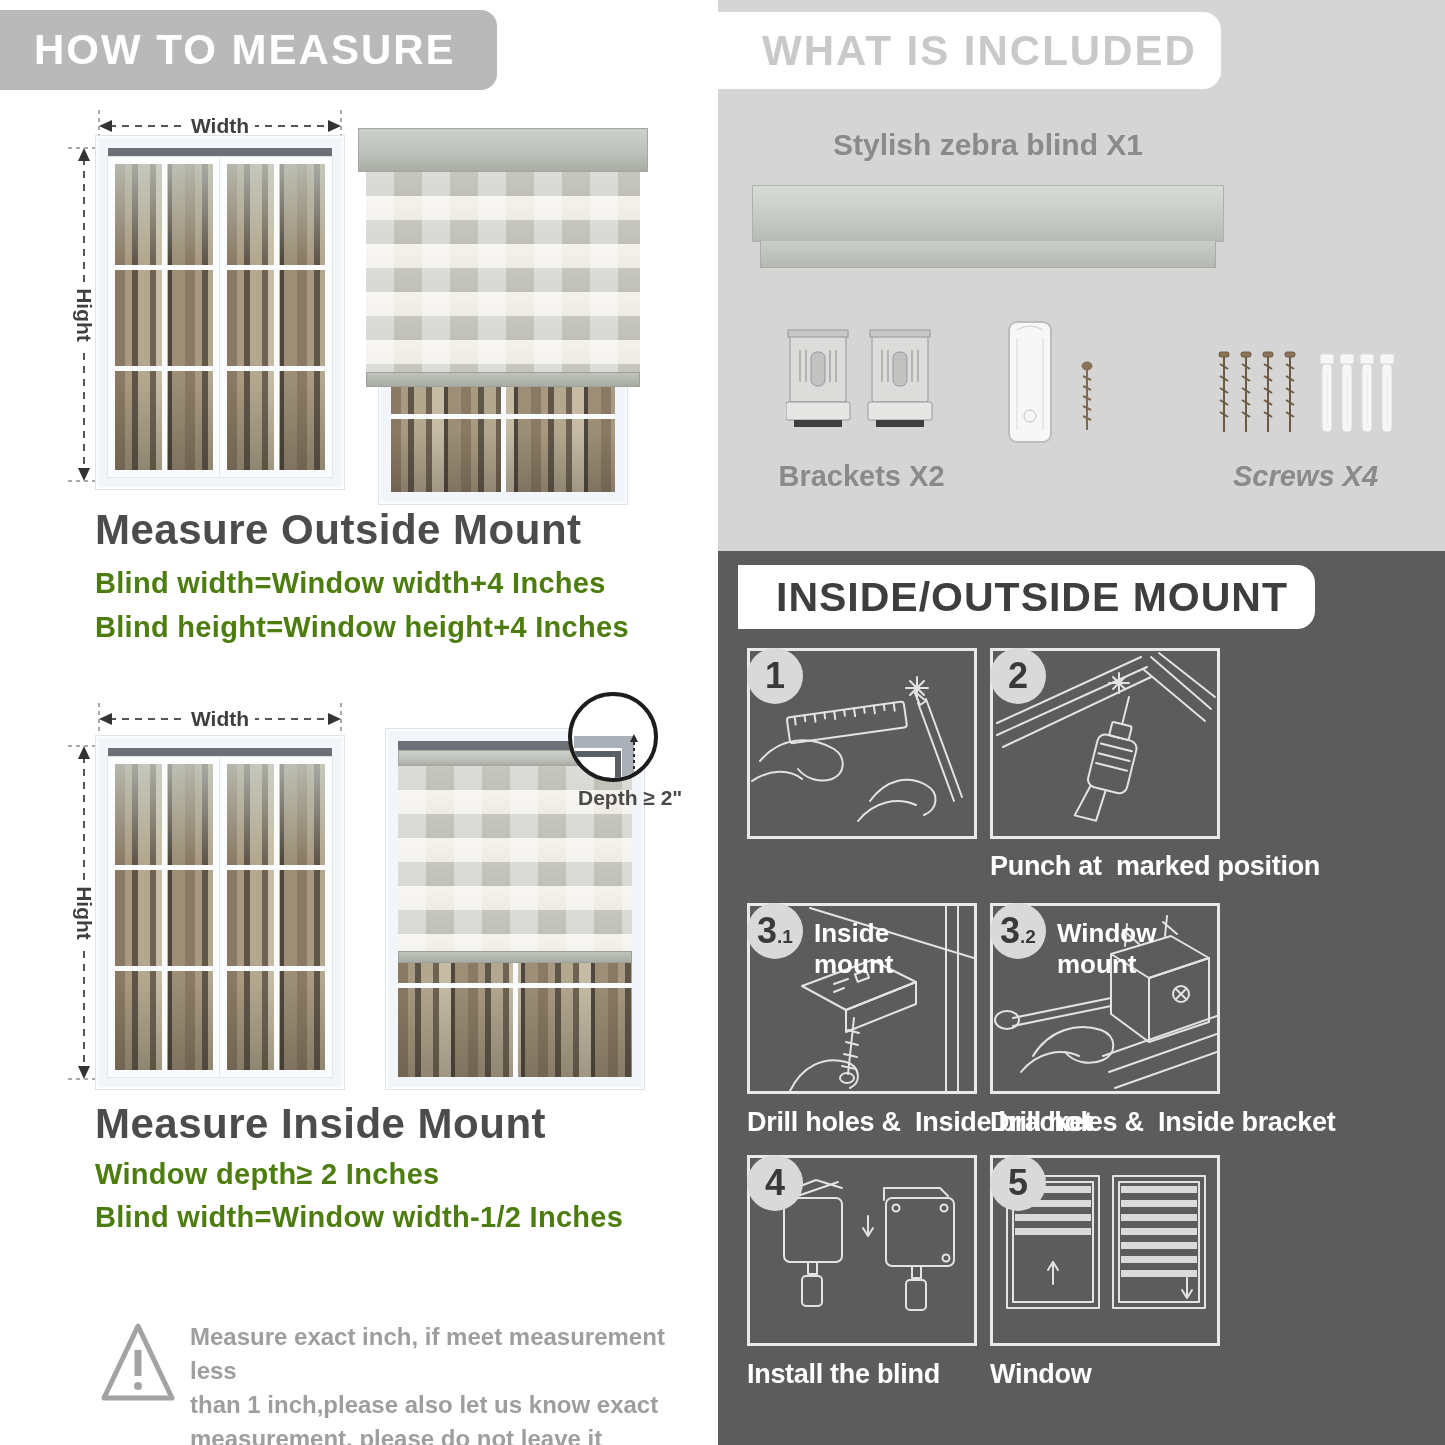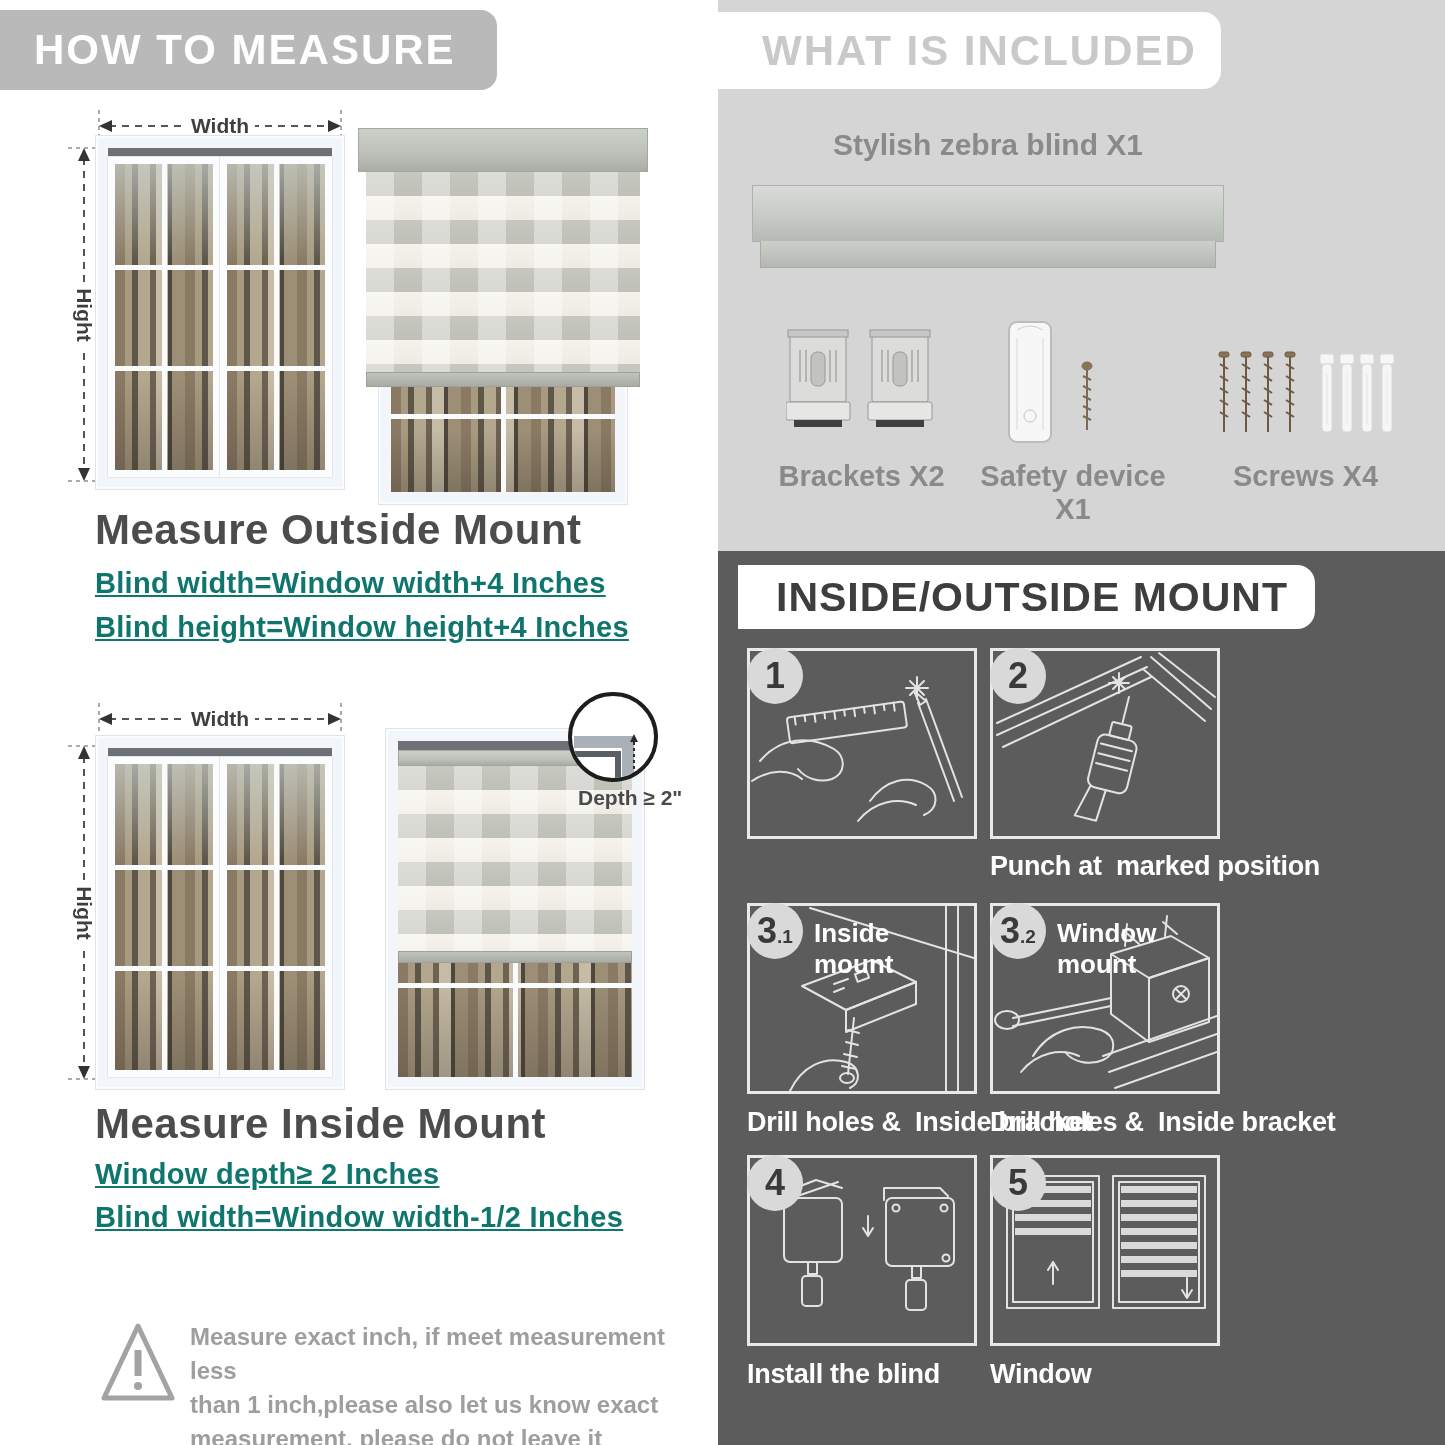--- a/index.html
+++ b/index.html
@@ -41,21 +41,21 @@
   
   .zb-cassette { position:absolute; background:linear-gradient(180deg,#ccd0ca 0%,#bcc0b9 60%,#a9ada6 100%);
     border:1px solid #a3a7a0; }
   .zfab { position:absolute;
     background:
       repeating-linear-gradient(90deg, rgba(255,255,255,.38) 0 28px, rgba(255,255,255,0) 28px 56px),
       repeating-linear-gradient(180deg, #c6c8bf 0px, #bfc1b8 24px, #f4f2eb 24px, #eeebe3 48px); }
   .zb-rail { position:absolute; background:linear-gradient(180deg,#bfc3bc,#a8aca5); border:1px solid #9da19a; }
 
   .heading { position:absolute; color:#4c4c4c; font-size:42px; font-weight:bold; letter-spacing:.5px; }
-  .mline { position:absolute; color:#0f766e; font-size:29px; font-weight:bold; letter-spacing:.3px;text-decoration:underline; }
+  .mline { position:absolute; color:#4d7c0f; font-size:29px; font-weight:bold; letter-spacing:.3px; }
 
   .depth-circle { position:absolute; width:90px; height:90px; border-radius:50%; border:4px solid #1d1d1d;
     background:#fff; overflow:hidden; z-index:5; }
   .depth-label { position:absolute; color:#4a4a4a; font-size:21px; font-weight:bold; z-index:5; }
 
   .warn-text { position:absolute; color:#9e9e9e; font-size:24px; font-weight:600; line-height:34px; }
 
   
   .right-col { position:absolute; left:718px; top:0; width:727px; height:1076px; }
   .included-panel { position:absolute; left:0; top:0; width:727px; height:551px; background:#d5d5d5; }
@@ -264,21 +264,20 @@
         <rect x="6" y="4" width="42" height="120" rx="8" fill="rgba(255,255,255,.8)" stroke="#bcbcbc" stroke-width="2"></rect>
         <path d="M14,12 Q27,4 40,12" stroke="#cfcfcf" fill="none"></path>
         <line x1="14" y1="20" x2="14" y2="112" stroke="#d8d8d8"></line>
         <line x1="40" y1="20" x2="40" y2="112" stroke="#d8d8d8"></line>
         <circle cx="27" cy="98" r="6" fill="none" stroke="#c2c2c2"></circle>
         <g stroke="#7c6a52" fill="#8a7358">
           <ellipse cx="84" cy="48" rx="5" ry="4"></ellipse>
           <path d="M84,52 L84,112 M80,58 l8,4 M80,68 l8,4 M80,78 l8,4 M80,88 l8,4 M80,98 l8,4" fill="none" stroke-width="2"></path>
         </g>
       </svg>
-      <div class="inc-label" style="left:250px; top:460px; width:210px;">Safety device X1</div>
 
       <svg style="position:absolute; left:498px; top:350px;" width="180" height="95">
         <g stroke="#6e5a43" fill="#8a7358">
           <g transform="translate(8,0)">
               <rect x="-5" y="2" width="10" height="5" rx="2"></rect>
               <path d="M0,7 V82 M-4,14 l8,5 M-4,26 l8,5 M-4,38 l8,5 M-4,50 l8,5 M-4,62 l8,5" fill="none" stroke-width="2"></path>
             </g>
           <g transform="translate(30,0)">
               <rect x="-5" y="2" width="10" height="5" rx="2"></rect>
               <path d="M0,7 V82 M-4,14 l8,5 M-4,26 l8,5 M-4,38 l8,5 M-4,50 l8,5 M-4,62 l8,5" fill="none" stroke-width="2"></path>
@@ -308,21 +307,21 @@
               <rect x="2" y="10" width="10" height="68" rx="4"></rect>
               <line x1="7" y1="20" x2="7" y2="70" stroke="#e6e6e6"></line>
             </g>
           <g transform="translate(164,4)">
               <rect x="0" y="0" width="14" height="10" rx="2"></rect>
               <rect x="2" y="10" width="10" height="68" rx="4"></rect>
               <line x1="7" y1="20" x2="7" y2="70" stroke="#e6e6e6"></line>
             </g>
         </g>
       </svg>
-      <div class="inc-label" style="left:510px; top:460px; width:155px;">Screws X4</div>
+      <div class="inc-label" style="left:510px; top:460px; width:155px;font-style:italic;">Screws X4</div>
     </div>
 
     <div class="mount-panel">
       <div class="band-mount">INSIDE/OUTSIDE MOUNT</div>
 
       <div class="step-panel" style="left:29px; top:97px;">
         <div class="step-badge"><span class="n">1</span></div>
         <div class="step-art">
           <svg viewBox="0 0 224 185">
             <g class="lineart">

